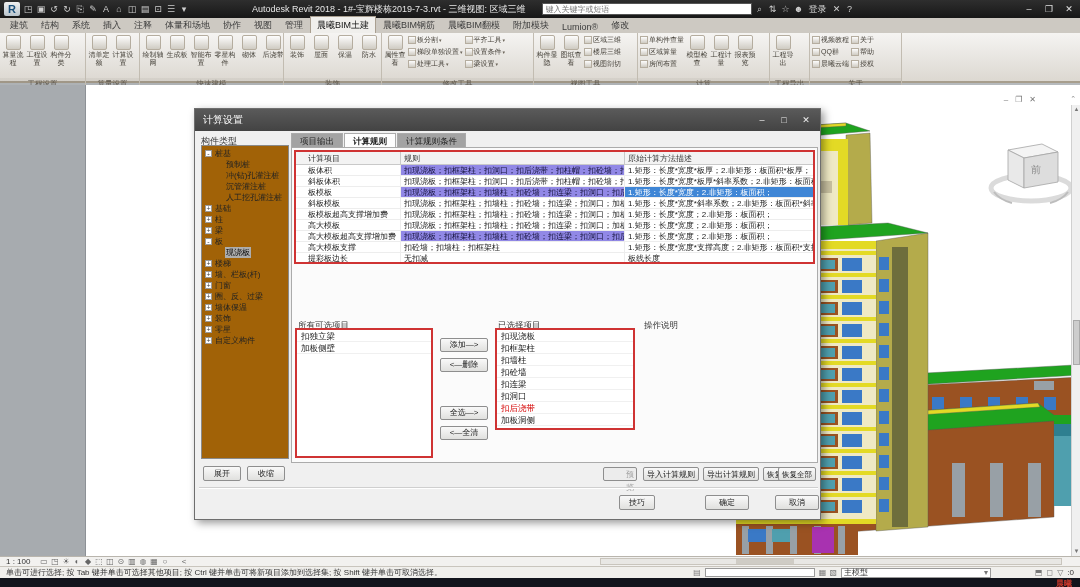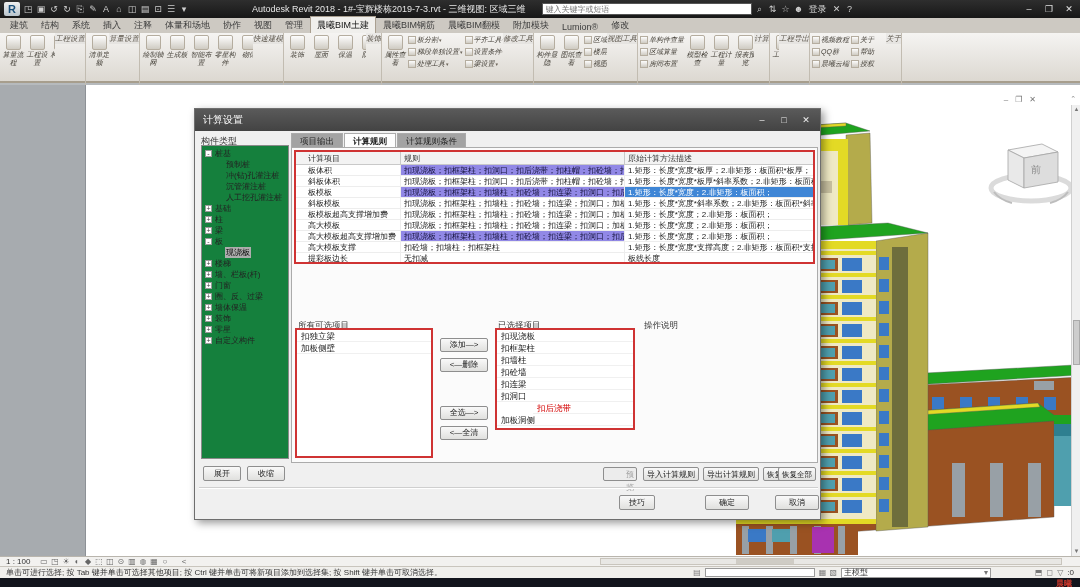--- a/index.html
+++ b/index.html
@@ -18,21 +18,21 @@
   .win-btns{margin-left:auto;display:flex;gap:6px;}
   .win-btns span{width:14px;text-align:center;color:#e0e0e0;}
 
   
   .rtabs{position:absolute;left:0;top:18px;width:1080px;height:15px;background:#cdc9c2;display:flex;align-items:flex-end;padding-left:4px;gap:1px;}
   .rtab{padding:2px 6px 1px;color:#3c3c3c;white-space:nowrap;}
   .rtab.active{background:#f0efec;border:1px solid #a99f90;border-bottom:none;color:#111;}
 
   
   .ribbon{position:absolute;left:0;top:33px;width:1080px;height:50px;background:linear-gradient(#f5f4f2,#dcd8d1);border-bottom:2px solid #a79e8d;display:flex;}
-  .rgroup{height:56px;border-right:1px solid #c2bcb1;display:flex;flex-direction:row;font-style:italic;}
+  .rgroup{height:56px;border-right:1px solid #c2bcb1;display:flex;flex-direction:column;}
   .rg-items{flex:1;display:flex;align-items:flex-start;padding:1px 1px 0;overflow:hidden;}
   .rg-label{height:11px;font-size:7.5px;color:#5c564c;text-align:center;line-height:11px;background:rgba(0,0,0,0.04);white-space:nowrap;overflow:hidden;}
   .rb-big{width:24px;display:flex;flex-direction:column;align-items:center;cursor:default;}
   .rb-ic{width:15px;height:15px;margin-top:1px;background:linear-gradient(#fdfdfd,#cfcbc2);border:1px solid #b5ad9f;border-radius:2px;}
   .rb-lab{font-size:7px;line-height:7.5px;color:#433f37;text-align:center;margin-top:1px;word-break:break-all;}
   .rg-smalls{display:flex;flex-direction:column;flex-wrap:wrap;height:38px;align-content:flex-start;}
   .rb-small{display:flex;align-items:center;height:12px;gap:1px;padding:0 1px;}
   .rb-sic{width:8px;height:8px;background:linear-gradient(#fdfdfd,#cfcbc2);border:1px solid #b5ad9f;}
   .rb-slab{font-size:7px;color:#433f37;white-space:nowrap;}
   .rb-arr{font-size:5px;color:#6b6459;}
@@ -48,21 +48,21 @@
 
   
   .viewcube{position:absolute;left:900px;top:45px;width:90px;height:90px;}
 
   
   .dialog{position:absolute;left:108px;top:23px;width:627px;height:412px;background:#f0f0f0;border:1px solid #6e6e6e;box-shadow:3px 3px 8px rgba(0,0,0,.4);}
   .dlg-title{position:absolute;left:0;top:0;width:100%;height:22px;background:linear-gradient(#5a5a5a,#434343);color:#fff;display:flex;align-items:center;padding:0 8px;font-size:10px;}
   .dlg-btns{margin-left:auto;display:flex;gap:10px;}
   .dlg-btns span{color:#eee;font-size:9px;width:12px;text-align:center;}
   .panel-lab{position:absolute;font-size:9px;color:#333;}
-  .tree{position:absolute;left:6px;top:36px;width:88px;height:314px;background:#15803d;border:1px solid #8a8a8a;overflow:hidden;padding:2px 0;}
+  .tree{position:absolute;left:6px;top:36px;width:88px;height:314px;background:#a16207;border:1px solid #8a8a8a;overflow:hidden;padding:2px 0;}
   .tree-row{display:flex;align-items:center;height:11px;padding-left:3px;white-space:nowrap;}
   .tree-row.ind1{padding-left:14px;}
   .twisty{width:7px;height:7px;border:1px solid #9a9a9a;background:#fff;font-size:7px;line-height:5px;text-align:center;color:#444;margin-right:2px;flex:0 0 auto;}
   .twisty:empty{visibility:hidden;}
   .tree-label{font-size:8px;color:#222;padding:0 1px;}
   .tree-label.selected{background:#adadad;color:#000;}
   .btn{display:inline-block;background:linear-gradient(#f9f9f9,#e0e0de);border:1px solid #8e8e8e;border-radius:2px;font-size:8px;text-align:center;color:#222;line-height:13px;}
   .btn.disabled{color:#9f9f9f;background:#ececec;padding-left:20px;}
   .dtabs{position:absolute;left:96px;top:24px;display:flex;}
   .dtab{padding:2px 8px;border:1px solid #ababab;border-bottom:none;background:#a3a3a3;font-size:8.5px;margin-right:1px;}
@@ -76,21 +76,21 @@
   .c1{width:104px;padding-left:12px;overflow:hidden;flex:0 0 auto;}
   .c2{width:224px;padding-left:3px;overflow:hidden;flex:0 0 auto;border-left:1px solid #ededed;}
   .c3{flex:1;padding-left:3px;overflow:hidden;border-left:1px solid #ededed;}
   .thead .c2,.thead .c3{border-left:1px solid #c9c9c9;}
   .hl-purple{background:var(--hl-purple);color:#14123a;}
   .hl-blue{background:var(--hl-blue);color:#fff;}
 
   .dual-lab{position:absolute;font-size:8.5px;color:#333;}
   .pick-list{position:absolute;background:#fff;border:2px solid var(--anno-red);overflow:hidden;}
   .lrow{height:12px;line-height:12px;font-size:8.5px;padding-left:4px;border-bottom:1px solid #f0f0f0;white-space:nowrap;}
-  .lrow.red{color:var(--red-text);margin-left:36px;}
+  .lrow.red{color:var(--red-text);}
   .xfer{position:absolute;width:48px;height:14px;line-height:12px;}
   .ops{position:absolute;left:448px;top:210px;width:176px;font-size:8px;color:#333;}
   .ops .lrowp{line-height:10px;margin-bottom:1px;border:none;padding:0;white-space:normal;}
 
   .sep{position:absolute;left:4px;top:378px;width:619px;height:0;border-top:1px solid #cfcfcf;border-bottom:1px solid #fff;}
 
   
   .viewbar{position:absolute;left:0;top:556px;width:1080px;height:10px;background:#f2f1ef;border-top:1px solid #b9b5ad;display:flex;align-items:center;padding-left:6px;gap:8px;}
   .viewbar .scale{font-size:8px;color:#333;white-space:nowrap;}
   .vb-ic{font-size:8px;color:#666;width:11px;text-align:center;}

